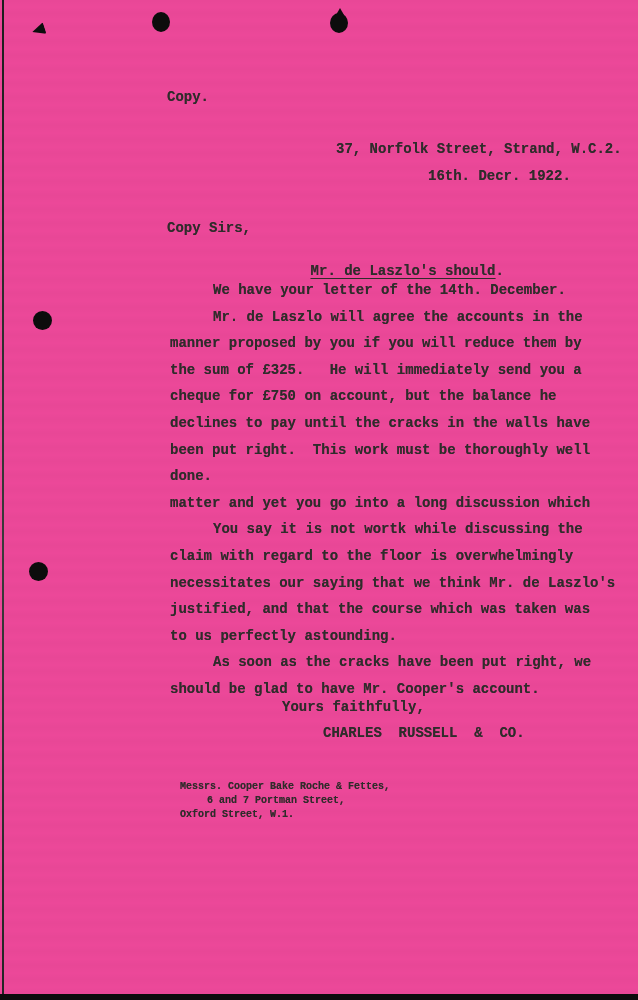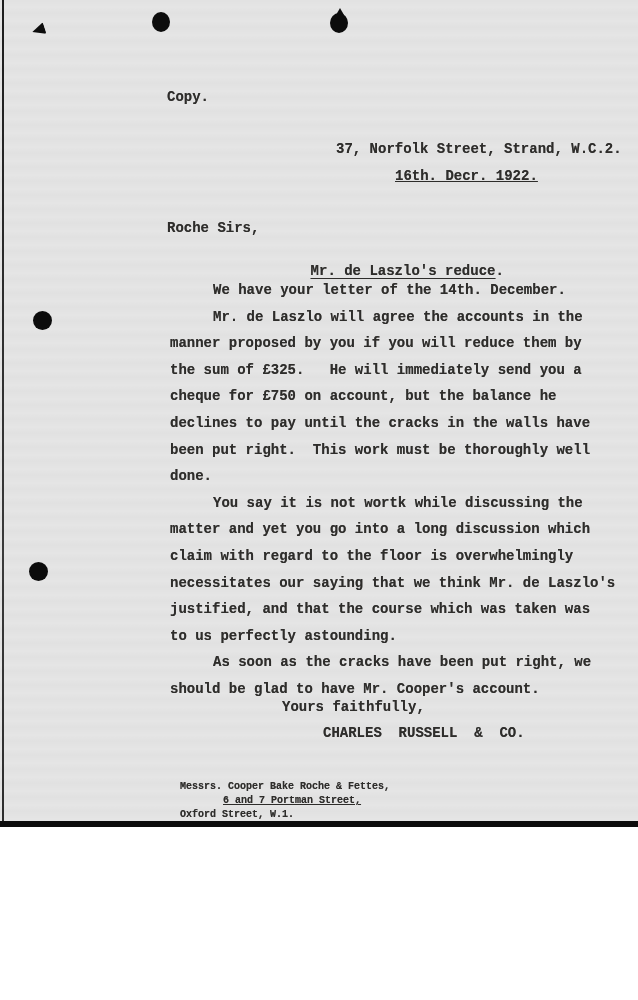--- a/index.html
+++ b/index.html
@@ -2,22 +2,22 @@
 <html><head>
 <meta charset="utf-8">
 <style>
   * { margin: 0; padding: 0; box-sizing: border-box; }
   html, body {
     width: 638px; height: 1000px;
     font-family: "Liberation Mono", "DejaVu Sans Mono", monospace;
   }
   .page {
     position: relative;
-    width: 638px; height: 827px;
-    background: #e5e5e5;
+    width: 638px; height: 1000px;
+    background: #ec4899;
     overflow: hidden;
     color: #2e2d2b;
   }
   
   .page::before {
     content: "";
     position: absolute; inset: 0;
     background: repeating-linear-gradient(
       180deg,
       rgba(0,0,0,0.015) 0px, rgba(0,0,0,0) 7px, rgba(0,0,0,0.02) 14px);
@@ -44,21 +44,21 @@
   .body-block .bline.indent { padding-left: 43px; }
   .subject-underline { text-decoration: underline; text-underline-offset: 3px; }
   .recipient-block { position: absolute; top: 780px; left: 180px; }
   .recipient-block .rline {
     font-size: 10px;
     line-height: 14px;
     font-weight: 700;
     white-space: pre;
     text-shadow: 0 0 0.4px rgba(30,28,25,0.55);
   }
-  .recipient-block .rline.r2 { margin-left: 43px; text-decoration: underline; }
+  .recipient-block .rline.r2 { margin-left: 27px; }
   .recipient-block .rline.r3 { }
 
   
   .edge-left {
     position: absolute; left: 2px; top: 0;
     width: 2px; height: 1000px;
     background: linear-gradient(180deg, #1c1c1c 0%, #3a3a3a 55%, #242424 100%);
   }
   .edge-bottom {
     position: absolute; left: 0; bottom: 0;
@@ -102,39 +102,39 @@
   <div class="hole hole-top-1"></div>
   <div class="hole hole-top-2"></div>
   <div class="hole hole-left-1"></div>
   <div class="hole hole-left-2"></div>
   <div class="ink-mark"></div>
 
   <div class="txt" style="left:167px; top:90px;">Copy.</div>
 
   <div class="txt" style="left:336px; top:142px;text-align:right;">37, Norfolk Street, Strand, W.C.2.</div>
 
-  <div class="txt" style="left:395px; top:169px;text-decoration:underline;">16th. Decr. 1922.</div>
+  <div class="txt" style="left:428px; top:169px;">16th. Decr. 1922.</div>
 
-  <div class="txt" style="left:167px; top:221px;">Roche Sirs,</div>
+  <div class="txt" style="left:167px; top:221px;">Copy Sirs,</div>
 
   <div class="txt" style="left:277px; top:249px;">
-    <span class="subject-underline">Mr. de Laszlo's reduce</span><span>.</span>
+    <span class="subject-underline">Mr. de Laszlo's should</span><span>.</span>
   </div>
 
   <div class="body-block">
     <div class="bline indent">We have your letter of the 14th. December.</div>
     <div class="bline indent">Mr. de Laszlo will agree the accounts in the</div>
     <div class="bline">manner proposed by you if you will reduce them by</div>
     <div class="bline">the sum of £325.   He will immediately send you a</div>
     <div class="bline">cheque for £750 on account, but the balance he</div>
     <div class="bline">declines to pay until the cracks in the walls have</div>
     <div class="bline">been put right.  This work must be thoroughly well</div>
     <div class="bline">done.</div>
+    <div class="bline">matter and yet you go into a long discussion which</div>
     <div class="bline indent">You say it is not wortk while discussing the</div>
-    <div class="bline">matter and yet you go into a long discussion which</div>
     <div class="bline">claim with regard to the floor is overwhelmingly</div>
     <div class="bline">necessitates our saying that we think Mr. de Laszlo's</div>
     <div class="bline">justified, and that the course which was taken was</div>
     <div class="bline">to us perfectly astounding.</div>
     <div class="bline indent">As soon as the cracks have been put right, we</div>
     <div class="bline">should be glad to have Mr. Cooper's account.</div>
   </div>
 
   <div class="txt" style="left:282px; top:700px;">Yours faithfully,</div>
 

